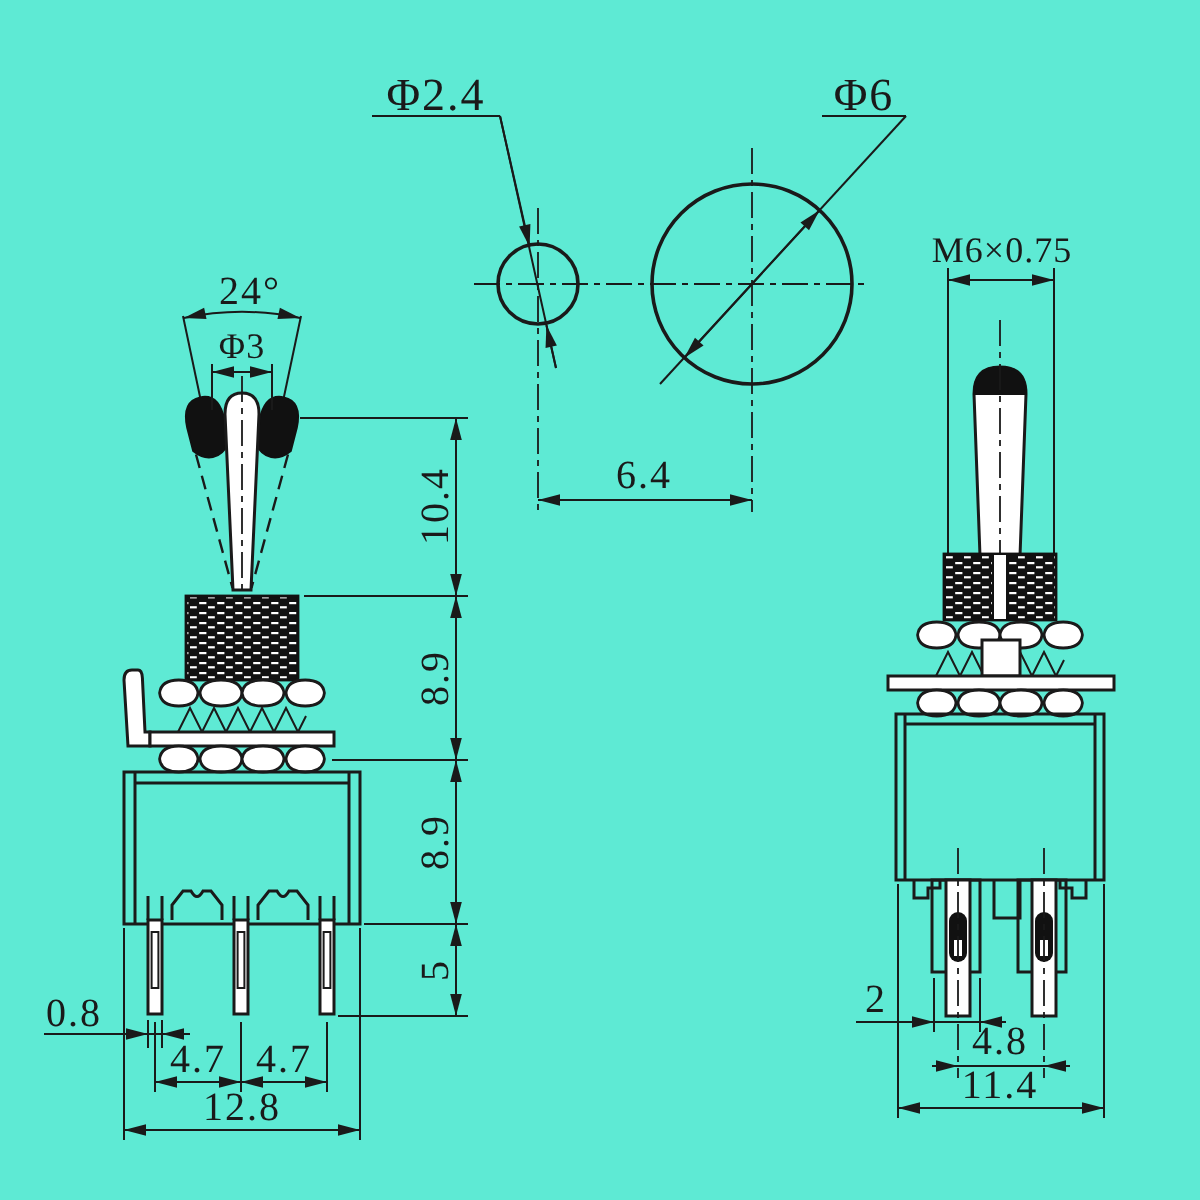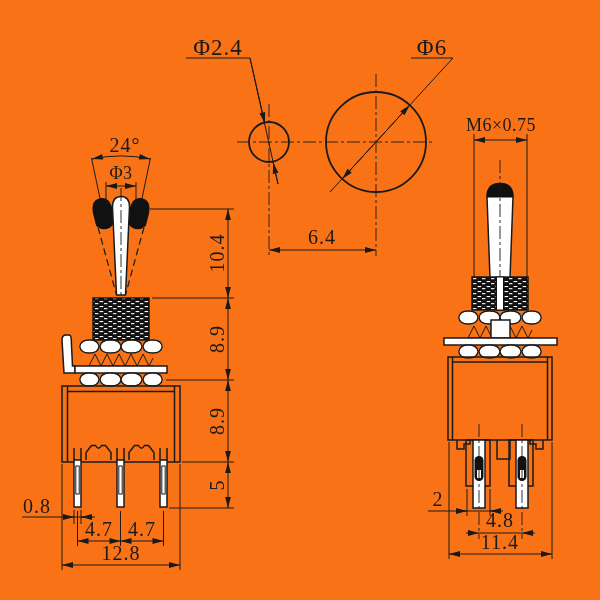--- a/index.html
+++ b/index.html
@@ -1,16 +1,16 @@
 <!DOCTYPE html>
 <html><head>
 <meta charset="utf-8">
 <style>
   html,body{margin:0;padding:0;background:#fff;}
-  .stage{position:relative;width:600px;height:600px;background:#f97316;overflow:hidden;
+  .stage{position:relative;width:600px;height:600px;background:#5eead4;overflow:hidden;
          font-family:"Liberation Serif", serif;}
   svg{display:block;}
   .t{font-family:"Liberation Serif", serif;fill:#1a1a1a;letter-spacing:1px;}
   .big{font-size:23px;}
   .mid{font-size:20px;}
   .sml{font-size:18px;letter-spacing:0.5px;}
   .outline{stroke:#1a1a1a;stroke-width:1.5;fill:none;}
   .outline-f{stroke:#1a1a1a;stroke-width:1.5;fill:#ffffff;}
   .thick{stroke:#1a1a1a;stroke-width:1.8;fill:none;}
   .dim{stroke:#1a1a1a;stroke-width:1;fill:none;}

